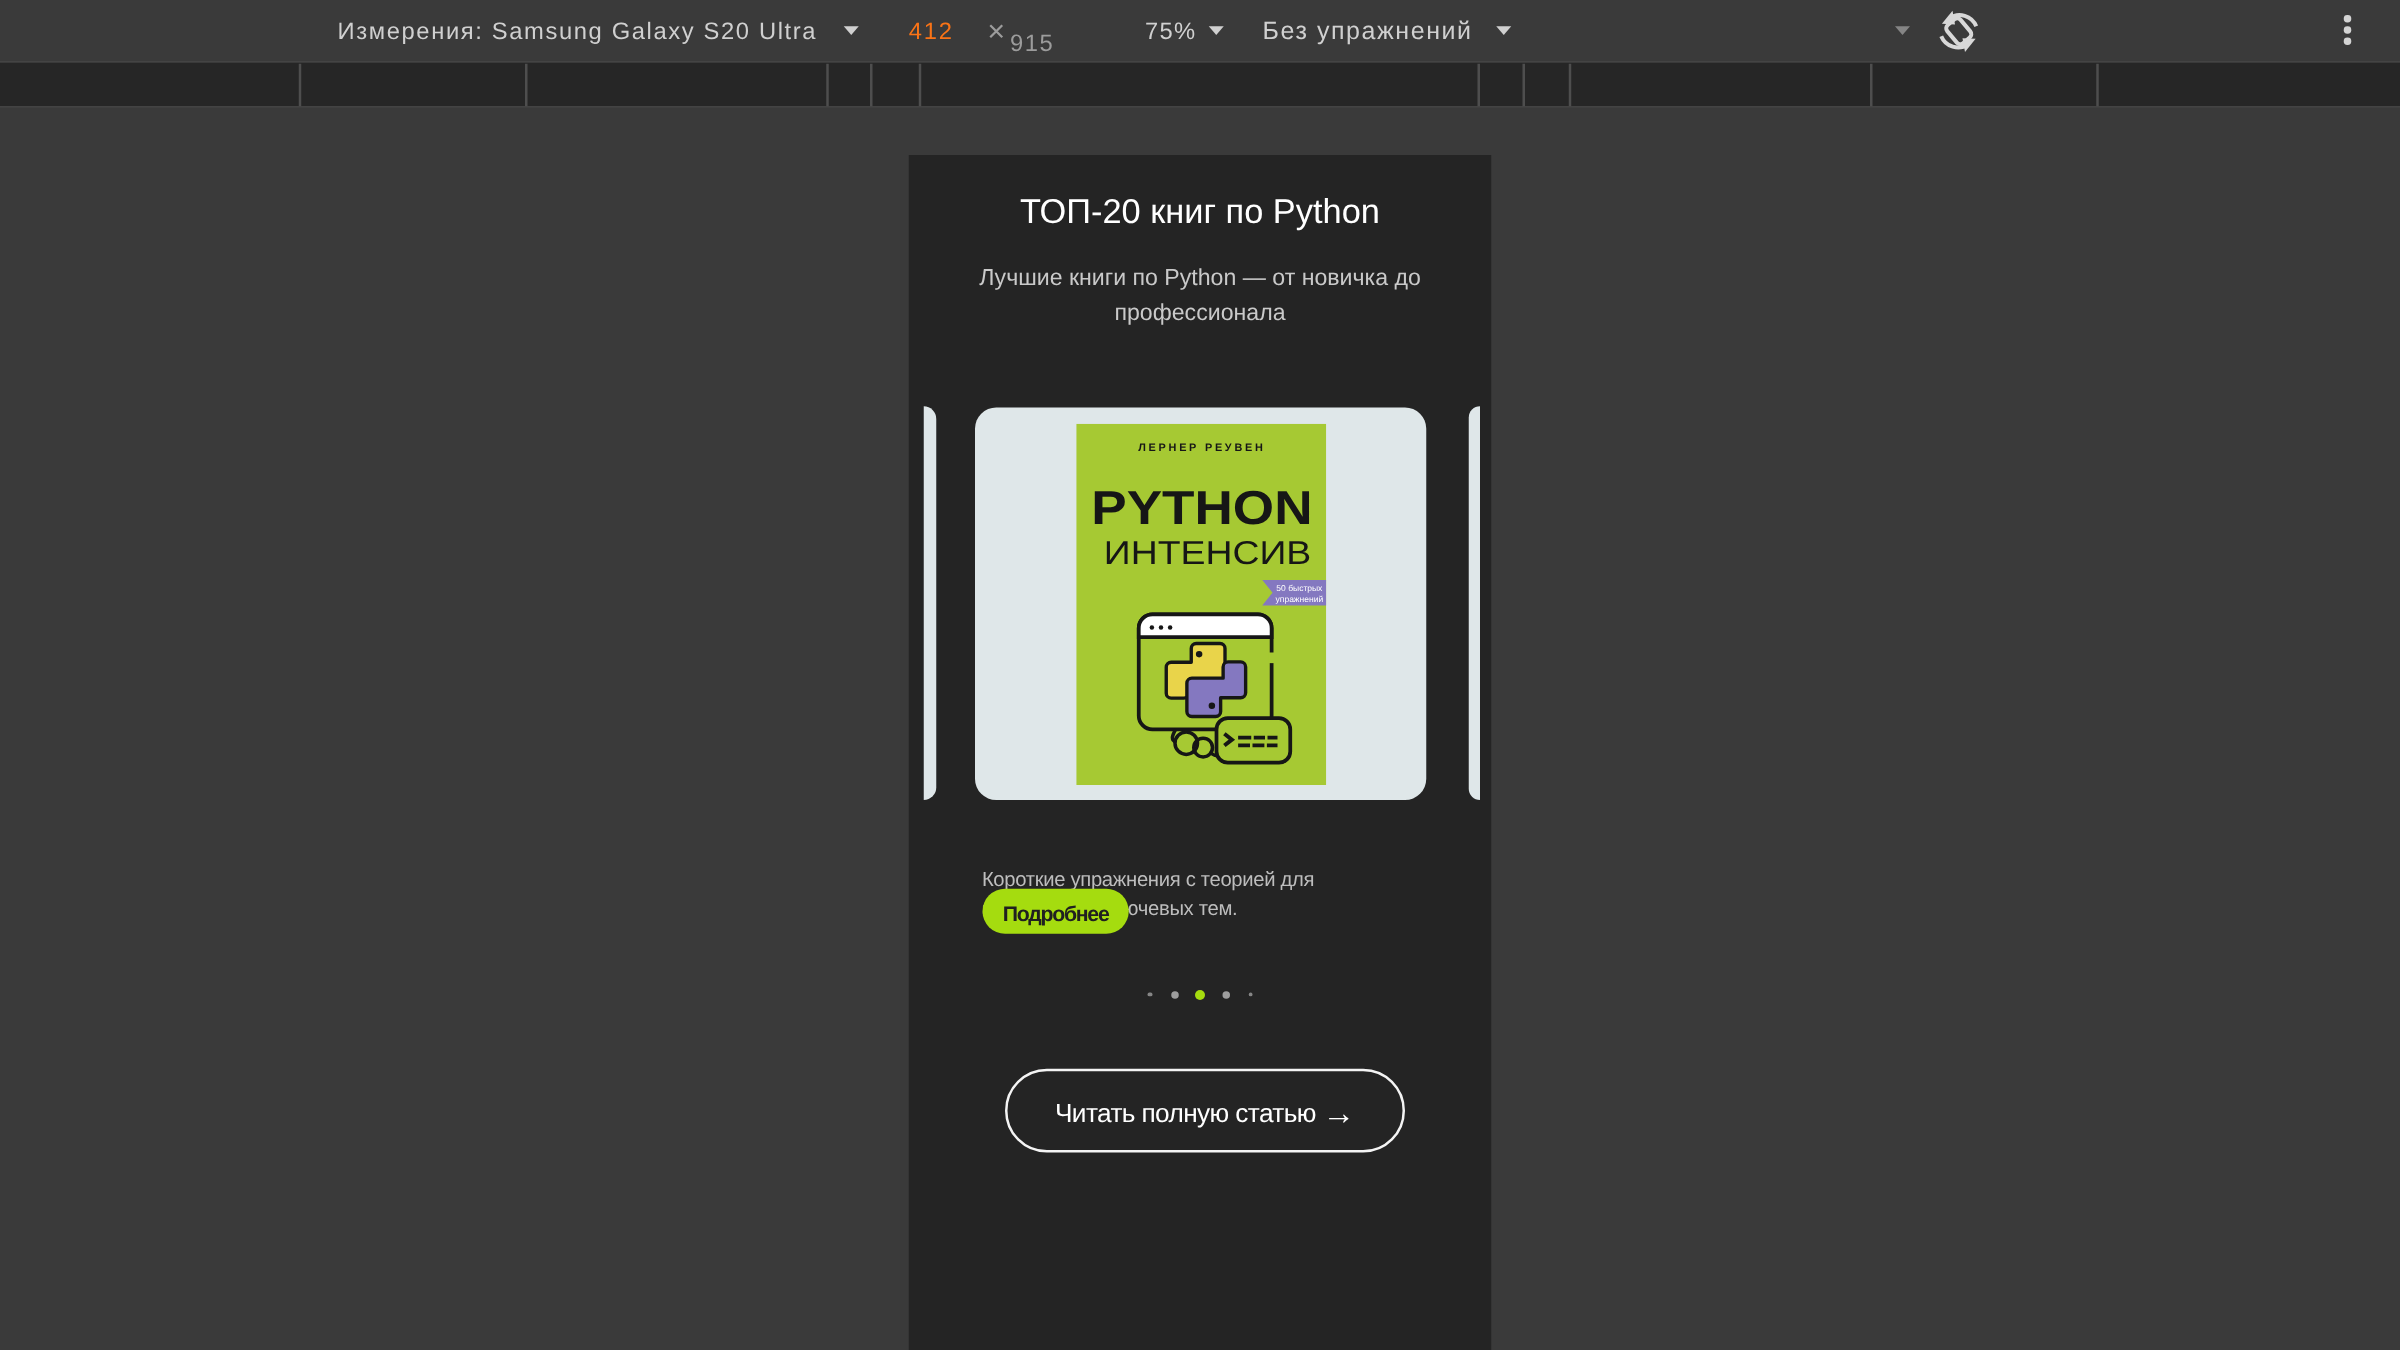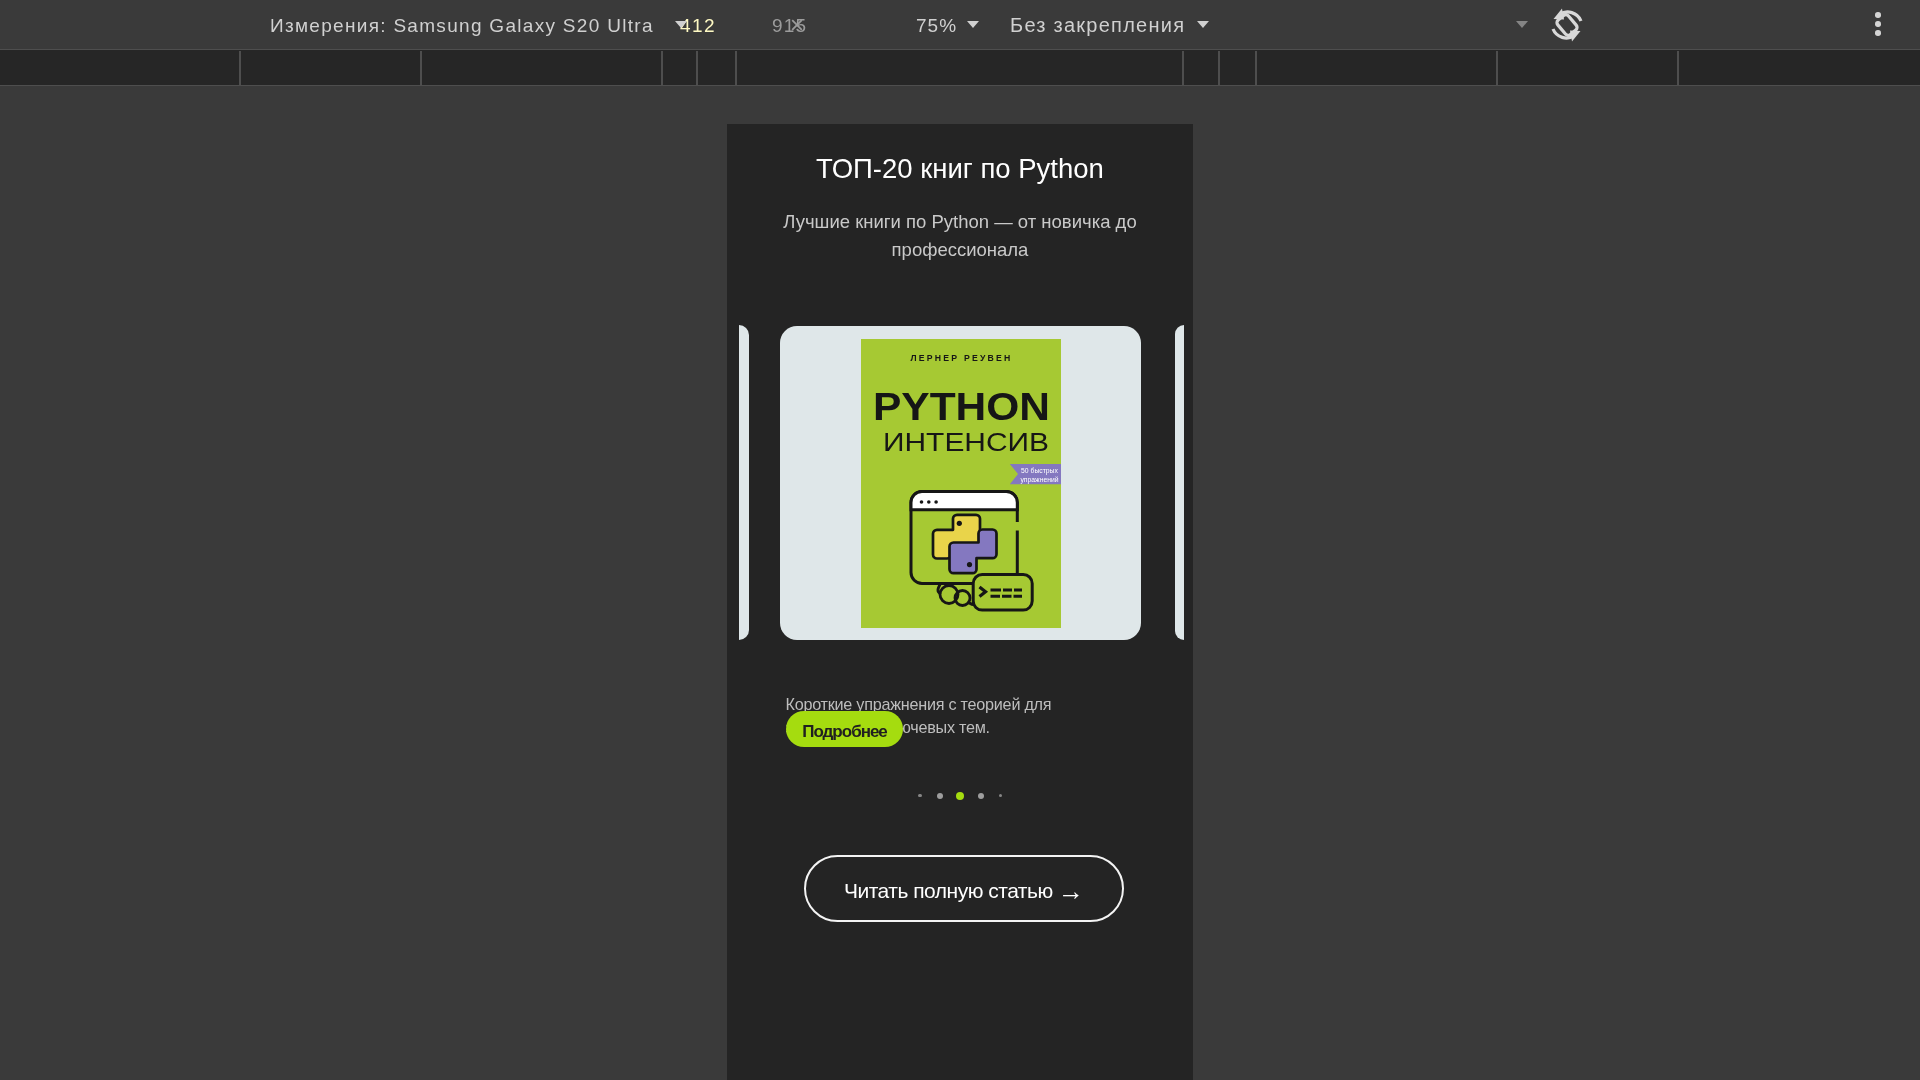--- a/index.html
+++ b/index.html
@@ -20,27 +20,27 @@
   #cover{position:absolute;left:861px;top:338.5px;width:200px;height:289px;}
   #desc{position:absolute;left:785.5px;top:654px;width:350px;color:#bdbdbd;font-size:16.2px;letter-spacing:-0.25px;line-height:23.2px;margin-top:39px;}
   #btn{position:absolute;left:786px;top:711px;width:117px;height:36px;border-radius:19px;background:#a5dc0f;color:#202020;font-size:17px;letter-spacing:-1px;font-weight:bold;text-align:center;line-height:41px;}
   .dot{position:absolute;border-radius:50%;}
   #bigbtn{position:absolute;left:804px;top:855px;width:320px;height:67px;border:2.8px solid #f4f4f4;border-radius:34px;box-sizing:border-box;color:#ffffff;font-size:21px;letter-spacing:-0.5px;text-align:center;line-height:67px;}
 </style>
 </head>
 <body>
 <div id="toolbar">
   <span class="tb" style="left:270px;color:#d0d0d0;font-size:19px;letter-spacing:1.3px;">Измерения: Samsung Galaxy S20 Ultra</span>
-  <span class="tb" style="left:680px;color:#fef9c3;font-size:19px;letter-spacing:1.4px;">412</span>
+  <span class="tb" style="left:727px;color:#f97316;font-size:19px;letter-spacing:1.4px;">412</span>
   <svg class="abs" style="left:789px;top:17px;" width="16" height="16" viewBox="0 0 16 16">
       <path d="M3.2 3.2 L12.8 12.8 M12.8 3.2 L3.2 12.8" stroke="#9c9c9c" stroke-width="1.8"></path>
     </svg>
-  <span class="tb" style="left:772px;color:#9c9c9c;font-size:19px;letter-spacing:1.2px;">915</span>
+  <span class="tb" style="left:808px;color:#9c9c9c;font-size:19px;letter-spacing:1.2px;margin-top:10px;">915</span>
   <span class="tb" style="left:916px;color:#d0d0d0;font-size:19px;letter-spacing:1px;">75%</span>
-  <span class="tb" style="left:1010px;color:#d0d0d0;font-size:20px;letter-spacing:1.25px;">Без закрепления</span>
+  <span class="tb" style="left:1010px;color:#d0d0d0;font-size:20px;letter-spacing:1.25px;">Без упражнений</span>
   <div class="caret" style="left:675px;top:21px;"></div>
   <div class="caret" style="left:967px;top:21px;"></div>
   <div class="caret" style="left:1197px;top:21px;"></div>
   <div class="caret" style="left:1516px;top:21px;border-top-color:#858585;"></div>
   <svg class="abs" style="left:1548px;top:6px;" width="38" height="38" viewBox="0 0 38 38">
     <g fill="none" stroke="#d8d8d8" stroke-width="3.2">
       <rect x="12" y="9.5" width="14" height="19" rx="3.5" transform="rotate(-40 19 19)"></rect>
       <path d="M11.5 8.5 A14.5 14.5 0 0 1 33 15"></path>
       <path d="M26.5 29.5 A14.5 14.5 0 0 1 5 23"></path>
     </g>

